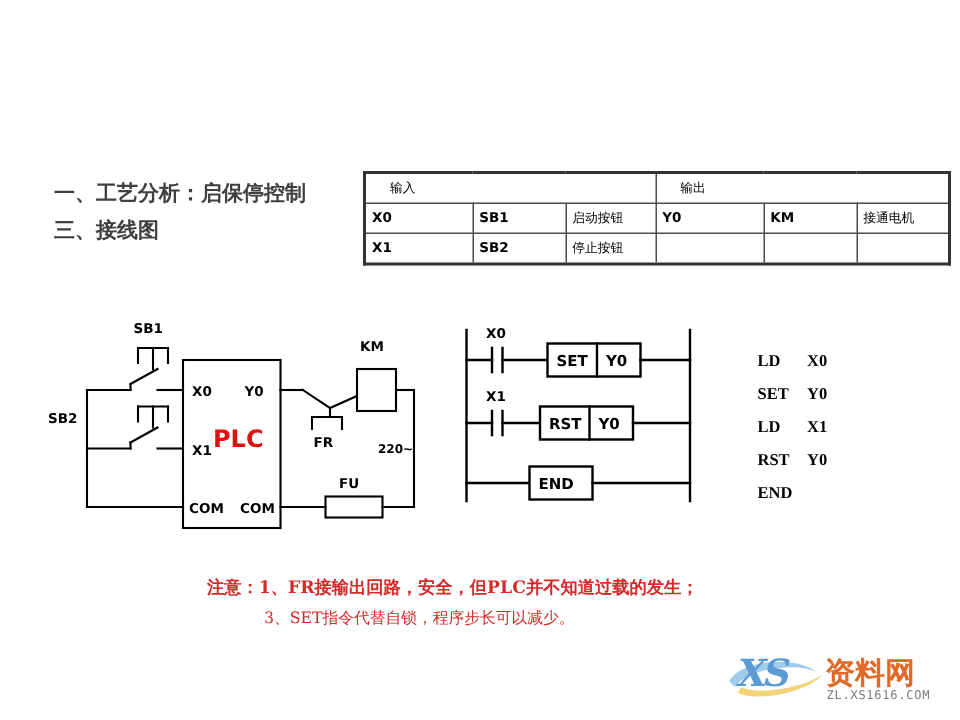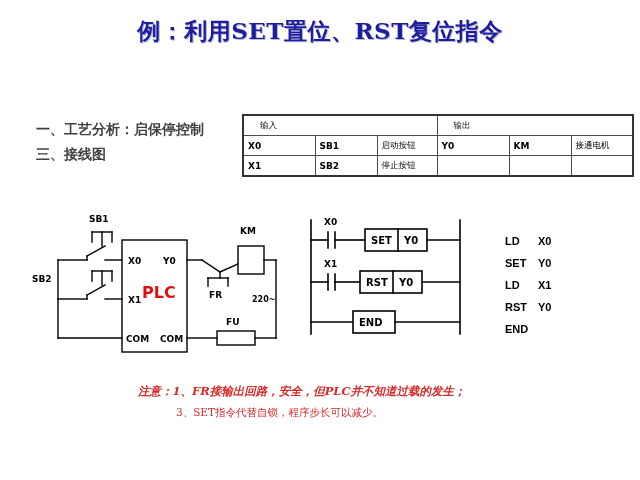--- a/index.html
+++ b/index.html
@@ -117,21 +117,21 @@
     fill: #000000;
   }
 
   
   #instruction-list {
     position: absolute;
     left: 505px;
     top: 230px;
   }
   .instr-row {
-    font-family: Liberation Sans, sans-serif;
+    font-family: Liberation Serif, serif;
     font-size: 11px;
     font-weight: bold;
     color: #000000;
     height: 22px;
     line-height: 22px;
     white-space: nowrap;
   }
   .instr-op  { display: inline-block; width: 33px; }
   .instr-arg { display: inline-block; }
 
@@ -142,21 +142,21 @@
     top: 381px;
     width: 400px;
   }
   .note-line {
     font-family: "DejaVu Serif", "Liberation Serif", serif;
     color: #d42a2a;
     font-size: 10.5px;
     line-height: 21px;
     white-space: nowrap;
   }
-  .note-line.first { font-weight: bold; font-size: 11.5px; font-style: italic; }
+  .note-line.first { font-weight: bold; font-size: 11.5px; }
   .note-line.indent { padding-left: 38px; }
 
   
   #watermark {
     position: absolute;
     left: 478px;
     top: 432px;
     width: 158px;
     height: 46px;
   }
@@ -197,21 +197,20 @@
     width: 72px;
     height: 30px;
   }
 </style>
 </head>
 <body>
 
 <div id="page">
 
   <div id="title-block">
-    <div class="title-line">例：利用SET置位、RST复位指令</div>
   </div>
 
   <div id="outline">
     <div class="outline-item">一、工艺分析：启保停控制</div>
     <div class="outline-item">三、接线图</div>
   </div>
 
   <table id="io-table">
     <colgroup>
       <col style="width:72px">
@@ -358,14 +357,23 @@
     <div class="instr-row">
       <span class="instr-op">END</span><span class="instr-arg"></span>
     </div>
   </div>
 
   <div id="notes">
     <div class="note-line first">注意：1、FR接输出回路，安全，但PLC并不知道过载的发生；</div>
     <div class="note-line indent">3、SET指令代替自锁，程序步长可以减少。</div>
   </div>
 
+  <div id="watermark">
+    <svg class="wm-swoosh" viewBox="0 0 72 30">
+      <path d="M4 18 C14 2, 52 2, 62 12 C52 6, 18 8, 8 22 Z" fill="#8fc4ea" opacity="0.85"></path>
+      <path d="M10 26 C22 32, 56 26, 66 14 C54 22, 24 28, 12 22 Z" fill="#f0c040" opacity="0.7"></path>
+    </svg>
+    <div class="wm-xs">XS</div>
+    <div class="wm-cn">资料网</div>
+    <div class="wm-url">ZL.XS1616.COM</div>
+  </div>
 
 </div>
 
 </body></html>

